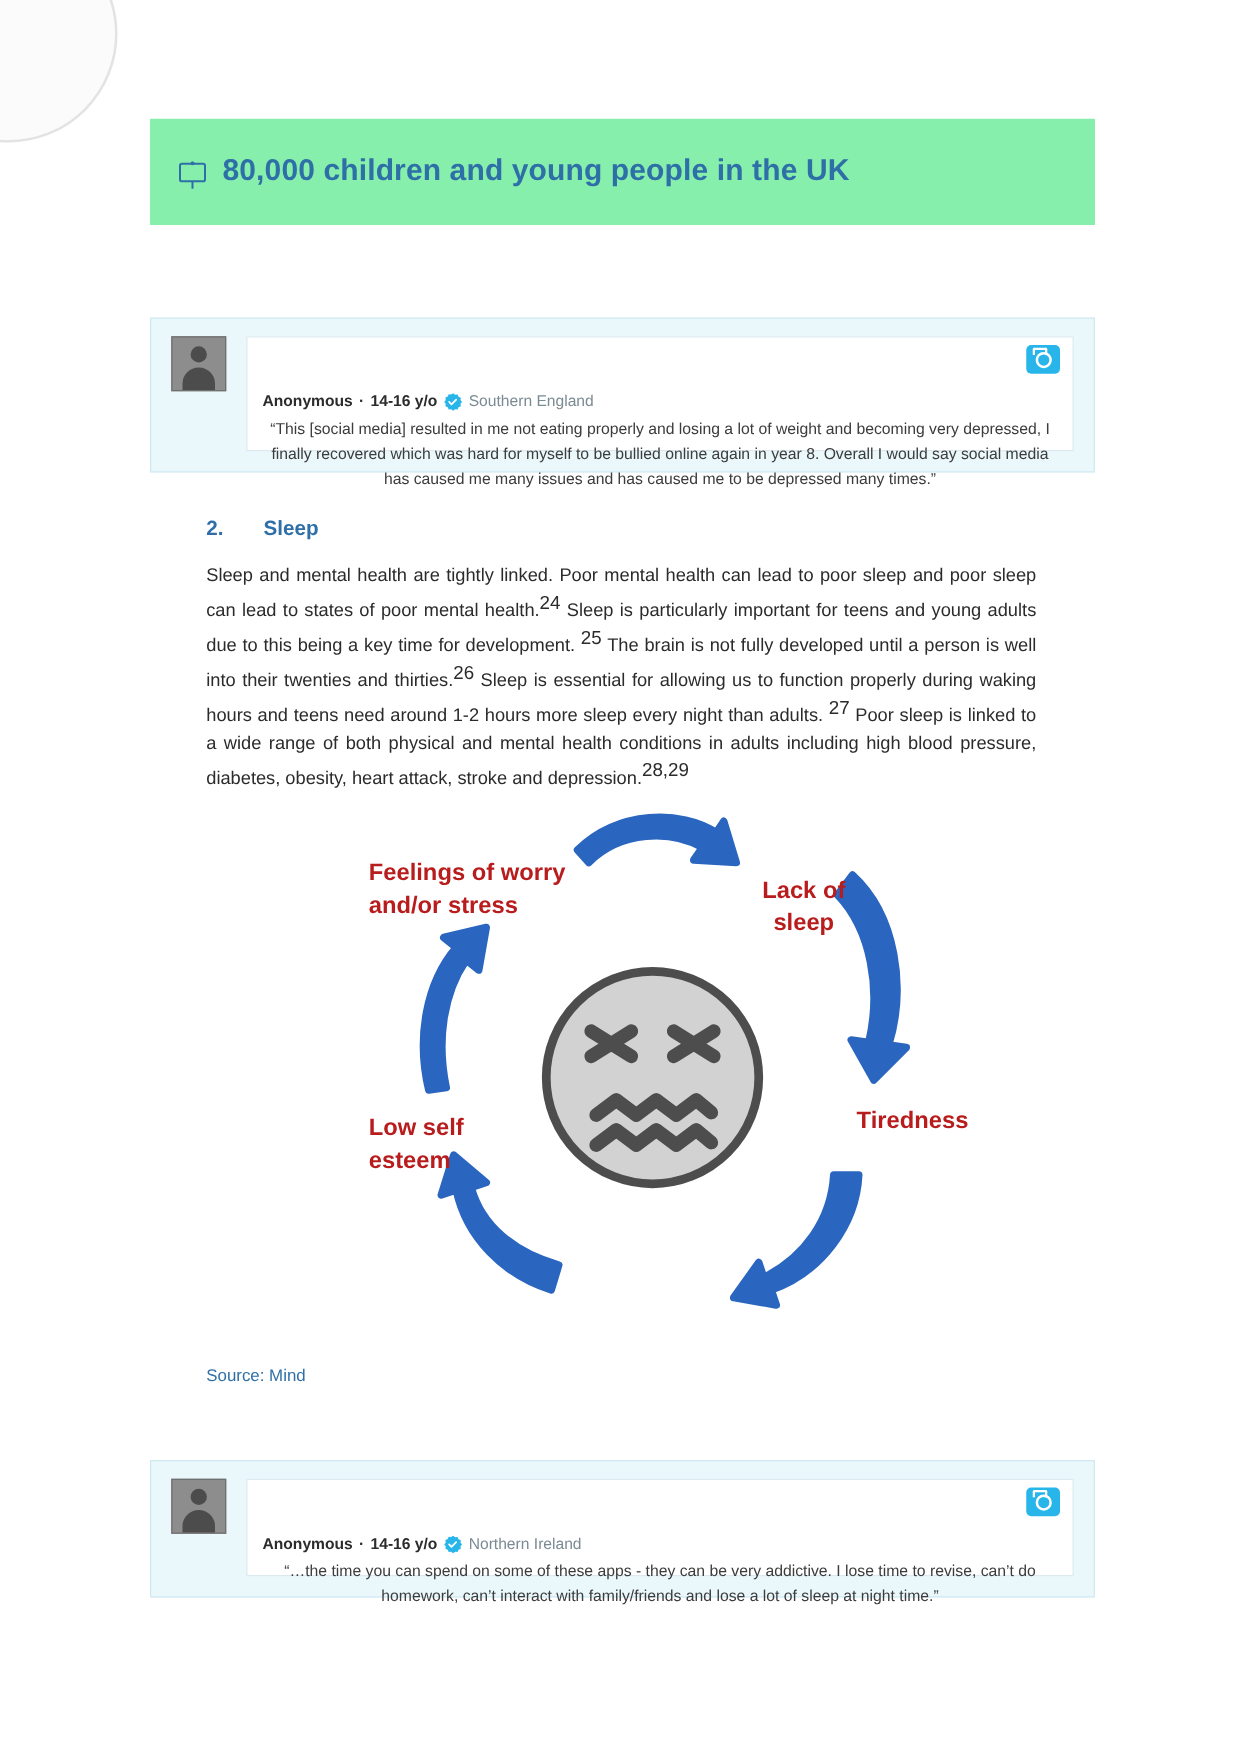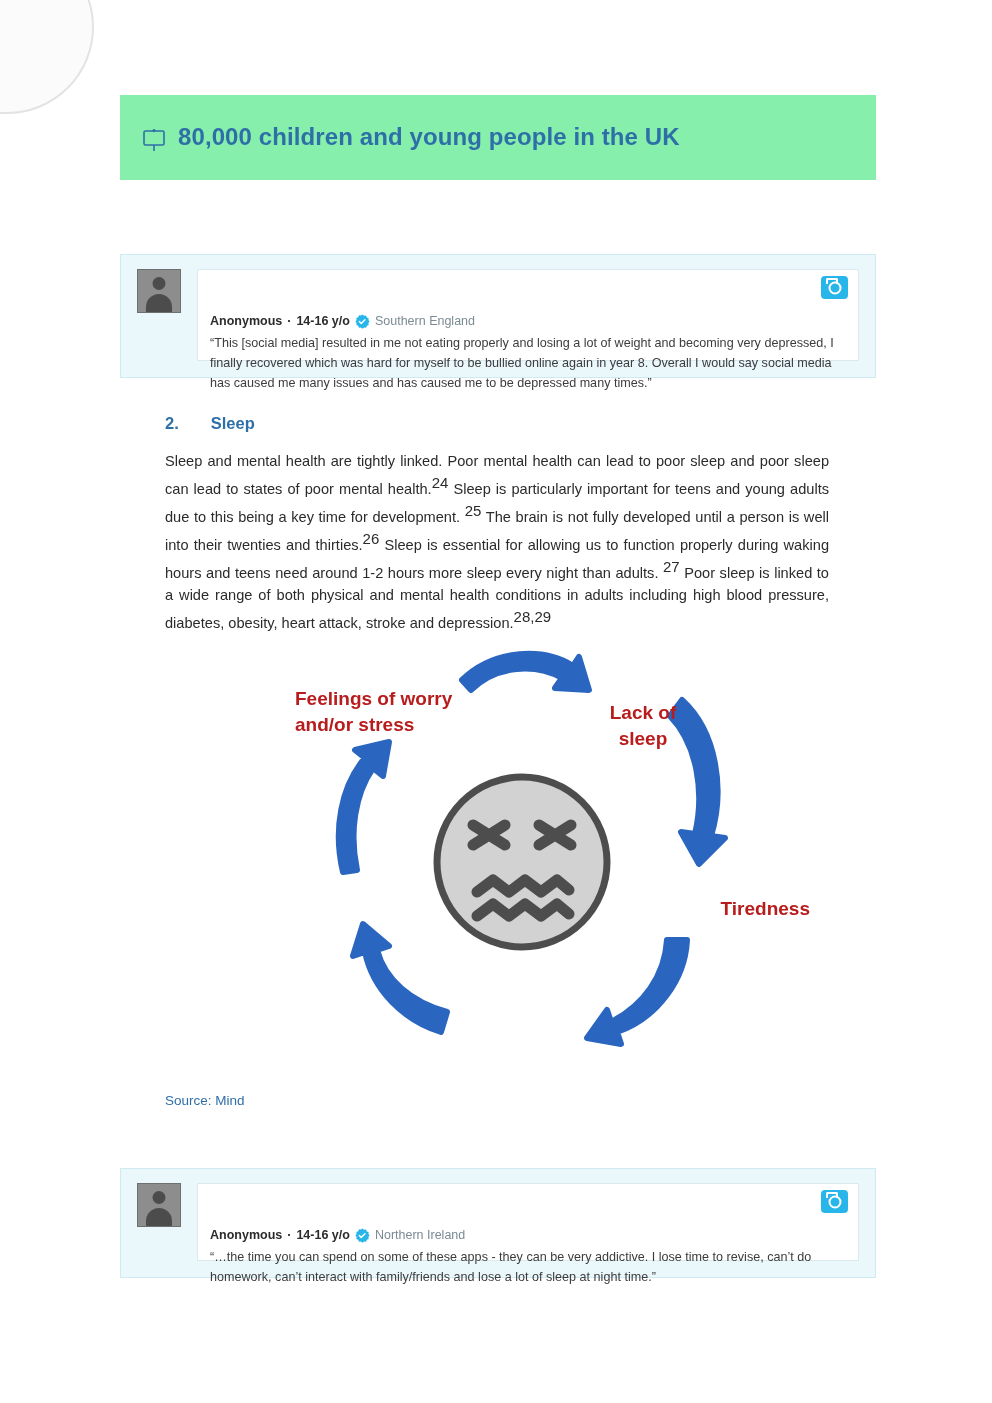--- a/index.html
+++ b/index.html
@@ -133,20 +133,21 @@
   }
   .verified {
     display: inline-block;
     width: 15px;
     height: 15px;
   }
   .quote-text {
     font-size: 12.6px;
     line-height: 1.58;
     color: #3c3c3c;
+    text-align: center;
   }
   .cam-badge {
     position: absolute;
     right: 10px;
     top: 6px;
     width: 27px;
     height: 23px;
     background: #28b6ea;
     border-radius: 4px;
   }
@@ -208,21 +209,21 @@
   }
   .cyc-label {
     position: absolute;
     color: #b91c1c;
     font-size: 19px;
     font-weight: bold;
     line-height: 1.35;
   }
   .lbl-worry   { left: 130px; top: 46px;  width: 190px; text-align: left; }
   .lbl-lack    { left: 418px; top: 60px;  width: 120px; text-align: center; }
-  .lbl-tired   { left: 485px; top: 256px; width: 160px; text-align: right; }
+  .lbl-tired   { left: 485px; top: 244px; width: 160px; text-align: center; }
   .lbl-diff    { left: 290px; top: 358px; width: 160px; text-align: right; }
   .lbl-low     { left: 130px; top: 250px; width: 150px; text-align: left; }
 
   .source {
     position: absolute;
     left: 165px;
     top: 1093px;
     font-size: 13.5px;
     color: #2f6fa8;
     font-weight: normal;
@@ -333,20 +334,24 @@
       <div>Feelings of worry</div>
       <div>and/or stress</div>
     </div>
     <div class="cyc-label lbl-lack">
       <div>Lack of</div>
       <div>sleep</div>
     </div>
     <div class="cyc-label lbl-tired">
       <div>Tiredness</div>
     </div>
+    <div class="cyc-label lbl-low">
+      <div>Low self</div>
+      <div>esteem</div>
+    </div>
   </div>
 
   <div class="source">Source: Mind</div>
 
   <div class="quote-card" style="left:120px; top:1168px; width:756px; height:110px;">
     <div class="avatar"></div>
     <div class="quote-inner">
       <div class="quote-meta">
         <span class="name">Anonymous</span>
         <span class="dot">·</span>

